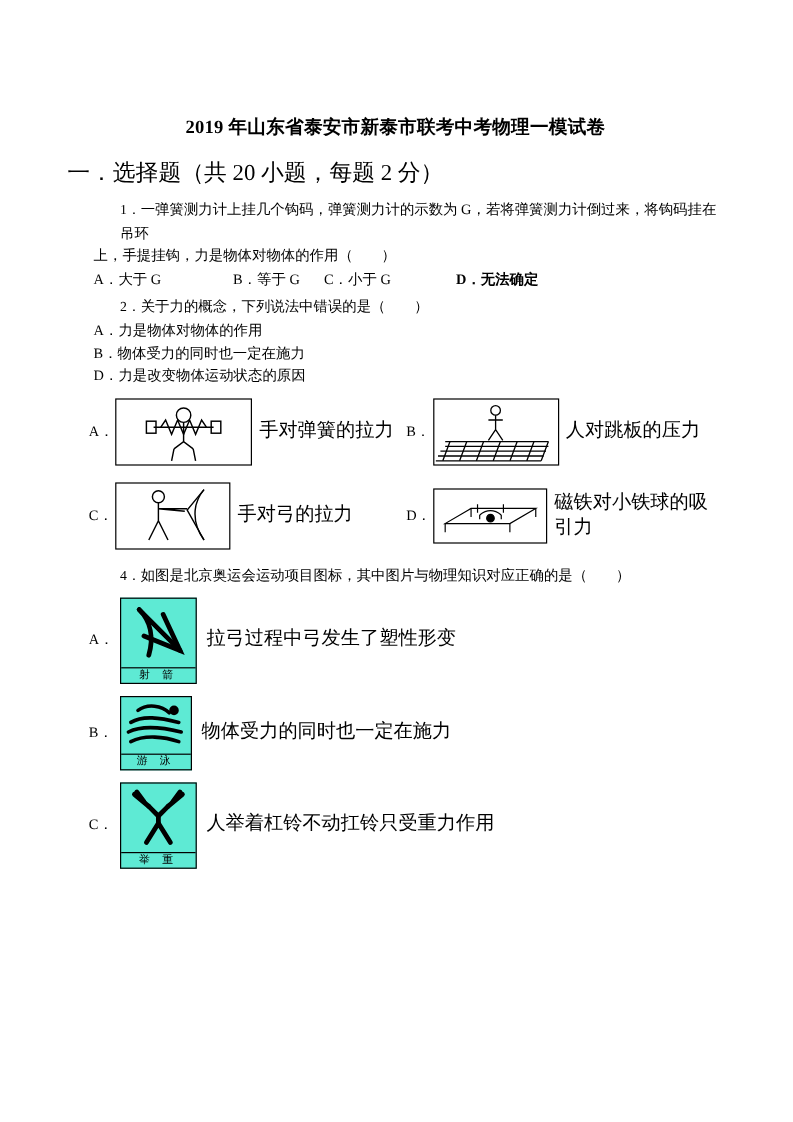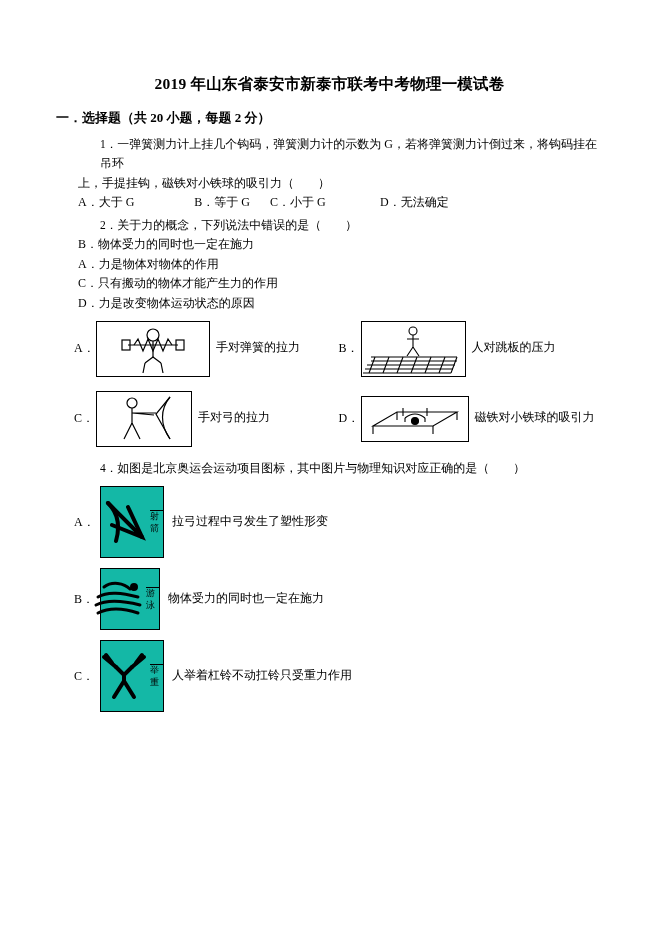--- a/index.html
+++ b/index.html
@@ -16,33 +16,33 @@
     position: relative;
   }
   .page {
     position: relative;
     width: 661px;
     height: 935px;
     padding: 0;
     box-sizing: border-box;
   }
   .content {
-    padding: 74px 58px 0 56px;
+    padding: 96px 58px 0 56px;
   }
   .doc-title {
     text-align: center;
     font-size: 15.5px;
     font-weight: bold;
     letter-spacing: 0.2px;
     margin: 0 0 14px 0;
     font-family: "Liberation Serif", "DejaVu Serif", serif;
   }
   .section-head {
-    font-size: 13px;
-    font-weight: bold;
+    font-size: 19px;
+    font-weight: normal;
     margin: 0 0 8px 0;
   }
   .q {
     margin-bottom: 3px;
   }
   .q-line {
     font-size: 12px;
     line-height: 1.62;
     text-align: left;
     margin-left: 44px;
@@ -54,21 +54,21 @@
     font-size: 12px;
     line-height: 1.62;
     margin-left: 22px;
   }
   .opt-inline span {
     display: inline-block;
   }
   .opt-a { width: 96px; }
   .opt-b { width: 96px; text-align: center; }
   .opt-c { width: 110px; }
-  .opt-d { width: 110px; }
+  .opt-d { width: 110px; font-weight: bold; }
   .indent {
     margin-left: 22px;
   }
   
   .fig-grid {
     margin: 8px 0 4px 18px;
   }
   .fig-row {
     display: flex;
     align-items: center;
@@ -88,43 +88,42 @@
     border: 1px solid #000;
     background: #fff;
     box-sizing: border-box;
     margin-right: 6px;
     display: flex;
     align-items: center;
     justify-content: center;
     overflow: hidden;
   }
   .fig-cap {
-    font-size: 12px;
+    font-size: 16px;
     line-height: 1.3;
-    font-family: Liberation Mono, monospace;
   }
   
   .fig-list {
     margin: 8px 0 0 18px;
   }
   .fig-vrow {
     display: flex;
     align-items: center;
     margin-bottom: 10px;
   }
   .fig-vrow .fig-label { flex: 0 0 26px; }
   .sport-box {
     border: 1px solid #000;
     box-sizing: border-box;
     display: flex;
-    flex-direction: row;
+    flex-direction: column;
     align-items: center;
     justify-content: flex-end;
     margin-right: 8px;
-    background: #14b8a6;
+    background: #5eead4;
     position: relative;
   }
   .sport-name {
     font-size: 9px;
     letter-spacing: 4px;
     border-top: 1px solid #000;
     width: 100%;
     text-align: center;
     line-height: 1.3;
     font-family: "Liberation Serif", "DejaVu Serif", serif;
@@ -145,33 +144,32 @@
   <div class="content">
 
     <div class="doc-title">2019 年山东省泰安市新泰市联考中考物理一模试卷</div>
 
     <div class="section-head">一．选择题（共 20 小题，每题 2 分）</div>
 
     <div class="q">
       <div class="q-line">
         <span class="q-num">1．</span><span>一弹簧测力计上挂几个钩码，弹簧测力计的示数为 G，若将弹簧测力计倒过来，将钩码挂在吊环</span>
       </div>
-      <div class="q-line indent">上，手提挂钩，磁铁对小铁球的吸引力（　　）</div>
+      <div class="q-line indent">上，手提挂钩，力是物体对物体的作用（　　）</div>
       <div class="opt-row opt-inline">
         <span class="opt-a">A．大于 G</span><span class="opt-b">B．等于 G</span><span class="opt-c">C．小于 G</span><span class="opt-d">D．无法确定</span>
       </div>
     </div>
 
     <div class="q">
       <div class="q-line">
         <span class="q-num">2．</span><span>关于力的概念，下列说法中错误的是（　　）</span>
       </div>
+      <div class="opt-row">A．力是物体对物体的作用</div>
       <div class="opt-row">B．物体受力的同时也一定在施力</div>
-      <div class="opt-row">A．力是物体对物体的作用</div>
-      <div class="opt-row">C．只有搬动的物体才能产生力的作用</div>
       <div class="opt-row">D．力是改变物体运动状态的原因</div>
     </div>
 
     <div class="q" style="margin-top:6px;">
 
       <div class="fig-grid">
 
         <div class="fig-row">
 
           <div class="fig-cell">

